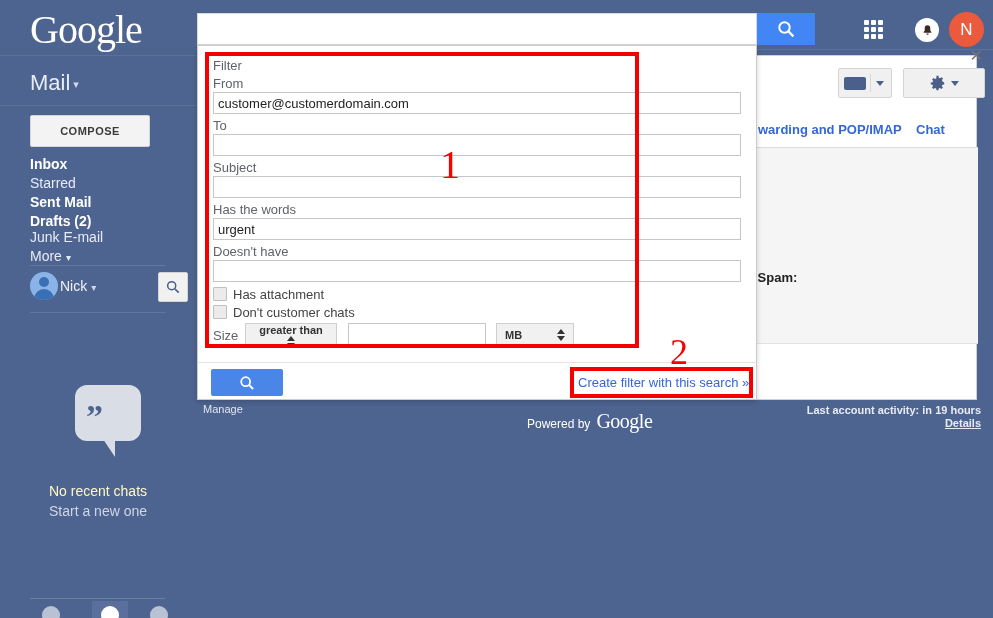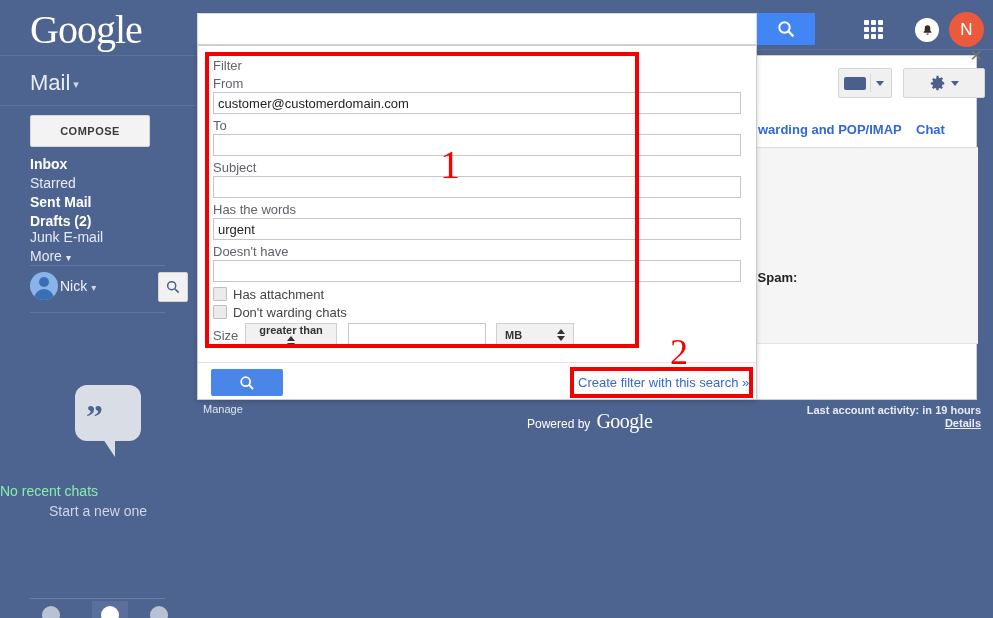--- a/index.html
+++ b/index.html
@@ -33,21 +33,21 @@
   #user-name{font-size:14px;color:#eef1f8;margin-left:2px;}
   #user-name .caret{font-size:10px;margin-left:4px;color:#cfd7e8;}
   #side-search{position:absolute;left:158px;top:272px;width:28px;height:28px;background:#f1f1f1;border:1px solid #d4d4d4;border-radius:2px;display:flex;align-items:center;justify-content:center;cursor:pointer;}
 
   #user-sep2{position:absolute;left:30px;top:312px;width:135px;height:1px;background:#62769e;}
 
   
   #chat-bubble{position:absolute;left:75px;top:385px;width:66px;height:56px;background:#d8dde6;border-radius:12px;}
   #chat-bubble:after{content:"";position:absolute;left:18px;top:54px;width:0;height:0;border-left:10px solid transparent;border-right:12px solid #d8dde6;border-bottom:18px solid transparent;}
   #quote{position:absolute;left:86px;top:400px;color:#4e6490;font-size:34px;font-family:"Liberation Serif",serif;font-weight:bold;line-height:1;}
-  #nochat{position:absolute;left:0;top:483px;width:196px;text-align:left;font-size:14px;color:#86efac;}
+  #nochat{position:absolute;left:0;top:483px;width:196px;text-align:center;font-size:14px;color:#fef9c3;}
   #startnew{position:absolute;left:0;top:503px;width:196px;text-align:center;font-size:14px;color:#cfd6e4;cursor:pointer;}
 
   #chat-foot-sep{position:absolute;left:30px;top:598px;width:135px;height:1px;background:#6a7ea6;}
   .chat-icon{position:absolute;top:606px;width:18px;height:18px;border-radius:50%;background:#b9c2d4;}
   #chatfoot-hl{position:absolute;left:92px;top:601px;width:36px;height:17px;background:#5a6f9b;}
 
   
   #searchbox{position:absolute;left:197px;top:13px;width:560px;height:32px;background:#ffffff;border:1px solid #d9d9d9;box-sizing:border-box;}
   #search-input{position:absolute;left:206px;top:18px;width:540px;height:22px;border:0;outline:0;font-size:14px;color:#222;background:transparent;}
   #search-btn{position:absolute;left:757px;top:13px;width:58px;height:32px;background:#4285f4;display:flex;align-items:center;justify-content:center;cursor:pointer;}
@@ -242,21 +242,21 @@
 
 <div class="flabel" style="top:244px">Doesn't have</div>
 <input class="finput" style="top: 260px;" type="text" value="">
 
 <div class="cbrow" style="top:287px">
   <span class="cbox"></span>
   <span>Has attachment</span>
 </div>
 <div class="cbrow" style="top:305px">
   <span class="cbox"></span>
-  <span>Don't warding chats</span>
+  <span>Don't customer chats</span>
 </div>
 
 <div id="size-label">Size</div>
 <div id="size-op">
   <span>greater than</span>
   <span class="spinner">
       <i class="up"></i>
       <i class="dn"></i>
     </span>
 </div>

